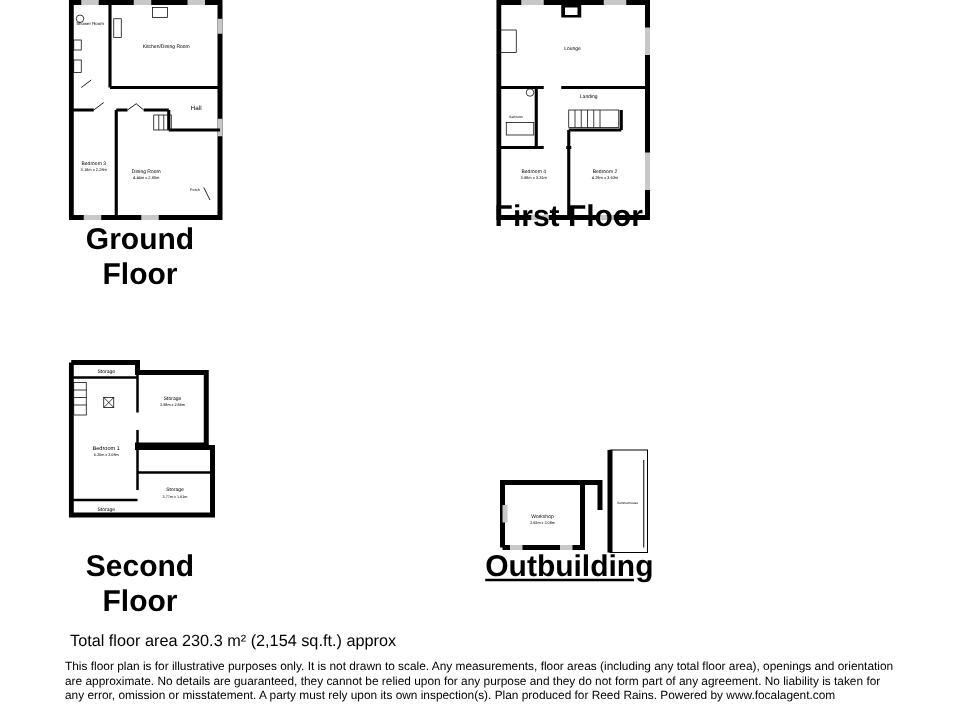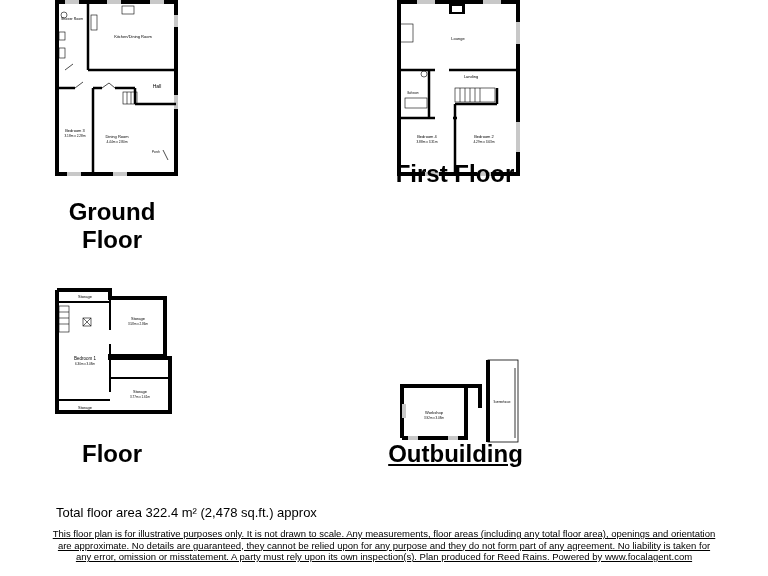--- a/index.html
+++ b/index.html
@@ -2,21 +2,21 @@
 <html><head>
   <meta charset="utf-8">
   <style>
     html, body { margin: 0; padding: 0; background: #ffffff; }
     body { width: 768px; height: 576px; position: relative; overflow: hidden; font-family: "Liberation Sans", sans-serif; color: #000; }
     .plan { position: absolute; }
     .plan svg { display: block; }
     .floor-title { position: absolute; font-family: "Liberation Sans", sans-serif; font-weight: bold; font-size: 24px; line-height: 28px; text-align: center; color: #000; }
     .room-label { font-family: "Liberation Sans", sans-serif; fill: #000; }
     .total { position: absolute; left: 56px; top: 505px; font-size: 13px; color: #000; }
-    .disclaimer { position: absolute; left: 52px; top: 528px; width: 664px; font-size: 9.5px; line-height: 11.5px; text-align: center; color: #000; text-decoration: underline; }
+    .disclaimer { position: absolute; left: 52px; top: 528px; width: 664px; font-size: 9.5px; line-height: 11.5px; text-align: left; color: #000; }
   </style>
 </head>
 <body>
 
 <div class="plan" style="left:55px;top:0px;">
   <svg width="125" height="178" viewBox="0 0 125 178">
     <g fill="none" stroke="#000" stroke-width="4">
       <rect x="2" y="2" width="119" height="172"></rect>
     </g>
 
@@ -64,21 +64,21 @@
     <text class="room-label" x="17" y="20" font-size="3.5" text-anchor="middle">Shower Room</text>
     <text class="room-label" x="78" y="38" font-size="4" text-anchor="middle">Kitchen/Dining Room</text>
     <text class="room-label" x="102" y="88" font-size="5" text-anchor="middle">Hall</text>
     <text class="room-label" x="20" y="132" font-size="4" text-anchor="middle">Bedroom 3</text>
     <text class="room-label" x="20" y="137" font-size="3.2" text-anchor="middle">3.18m x 2.28m</text>
     <text class="room-label" x="62" y="138" font-size="4" text-anchor="middle">Dining Room</text>
     <text class="room-label" x="62" y="143" font-size="3.2" text-anchor="middle">4.44m x 2.80m</text>
     <text class="room-label" x="101" y="153" font-size="3" text-anchor="middle">Porch</text>
   </svg>
 </div>
-<div class="floor-title" style="left:52px;top:178px;width:120px;margin-top:20px;">
+<div class="floor-title" style="left:52px;top:178px;width:120px;">
   <div>Ground</div>
   <div>Floor</div>
 </div>
 
 <div class="plan" style="left:397px;top:0px;">
   <svg width="125" height="178" viewBox="0 0 125 178">
     <g fill="none" stroke="#000" stroke-width="4">
       <rect x="2" y="2" width="119" height="172"></rect>
     </g>
     <rect x="20" y="0" width="18" height="4" fill="#c8c8c8"></rect>
@@ -146,20 +146,21 @@
     <text class="room-label" x="83" y="32" font-size="4" text-anchor="middle">Storage</text>
     <text class="room-label" x="83" y="37" font-size="3" text-anchor="middle">3.58m x 2.86m</text>
     <text class="room-label" x="30" y="72" font-size="4.5" text-anchor="middle">Bedroom 1</text>
     <text class="room-label" x="30" y="77" font-size="3" text-anchor="middle">6.30m x 3.08m</text>
     <text class="room-label" x="85" y="105" font-size="4" text-anchor="middle">Storage</text>
     <text class="room-label" x="85" y="110" font-size="3" text-anchor="middle">3.77m x 1.61m</text>
     <text class="room-label" x="30" y="121" font-size="4" text-anchor="middle">Storage</text>
   </svg>
 </div>
 <div class="floor-title" style="left:52px;top:440px;width:120px;">
+  <div>Second</div>
   <div>Floor</div>
 </div>
 
 <div class="plan" style="left:398px;top:358px;">
   <svg width="125" height="85" viewBox="0 0 125 85">
     <g stroke="#000" stroke-width="4" fill="none">
       <polyline points="4,80 4,28 82,28 82,50"></polyline>
       <polyline points="68,28 68,80 4,80"></polyline>
       <line x1="90" y1="2" x2="90" y2="84"></line>
     </g>
@@ -170,14 +171,14 @@
       <rect x="90" y="2" width="30" height="82"></rect>
       <line x1="117" y1="10" x2="117" y2="80"></line>
     </g>
     <text class="room-label" x="36" y="56" font-size="4" text-anchor="middle">Workshop</text>
     <text class="room-label" x="36" y="61" font-size="3" text-anchor="middle">3.92m x 3.08m</text>
     <text class="room-label" x="104" y="45" font-size="2.6" text-anchor="middle">Summerhouse</text>
   </svg>
 </div>
 <div class="floor-title" style="left:378px;top:440px;width:155px;text-decoration:underline;">Outbuilding</div>
 
-<div class="total">Total floor area 322.4 m² (2,478 sq.ft.) approx</div>
+<div class="total">Total floor area 230.3 m² (2,154 sq.ft.) approx</div>
 <div class="disclaimer">This floor plan is for illustrative purposes only. It is not drawn to scale. Any measurements, floor areas (including any total floor area), openings and orientation are approximate. No details are guaranteed, they cannot be relied upon for any purpose and they do not form part of any agreement. No liability is taken for any error, omission or misstatement. A party must rely upon its own inspection(s). Plan produced for Reed Rains. Powered by www.focalagent.com</div>
 
 </body></html>

